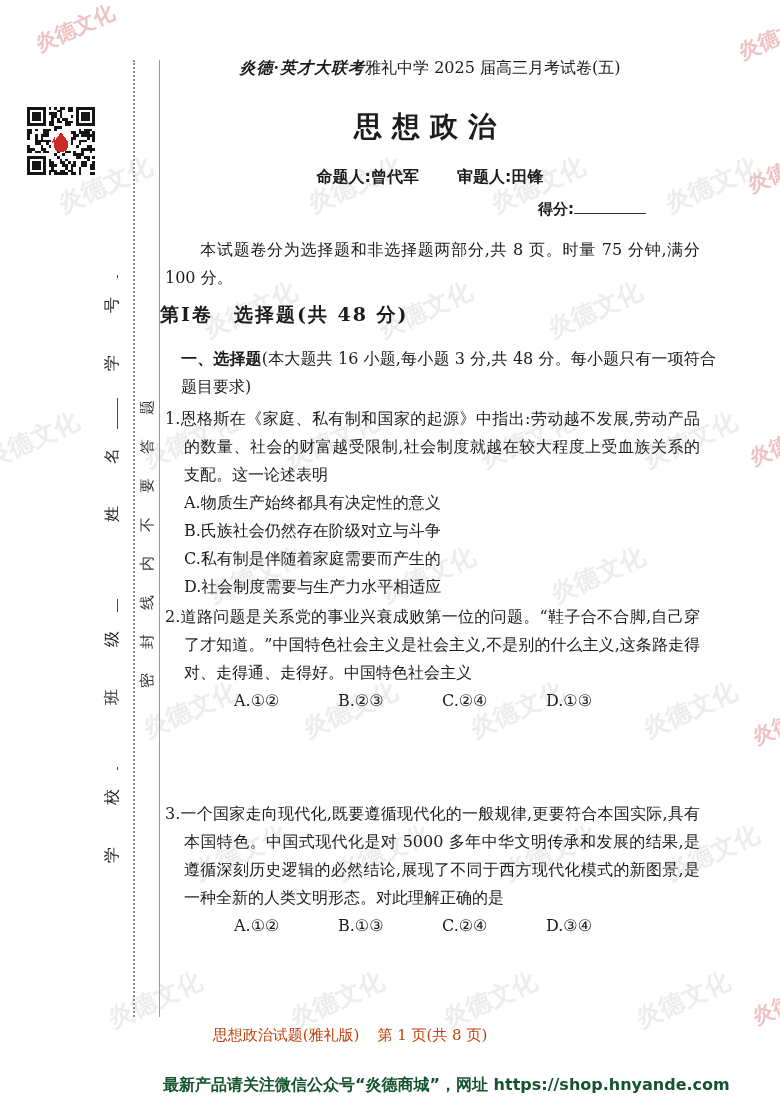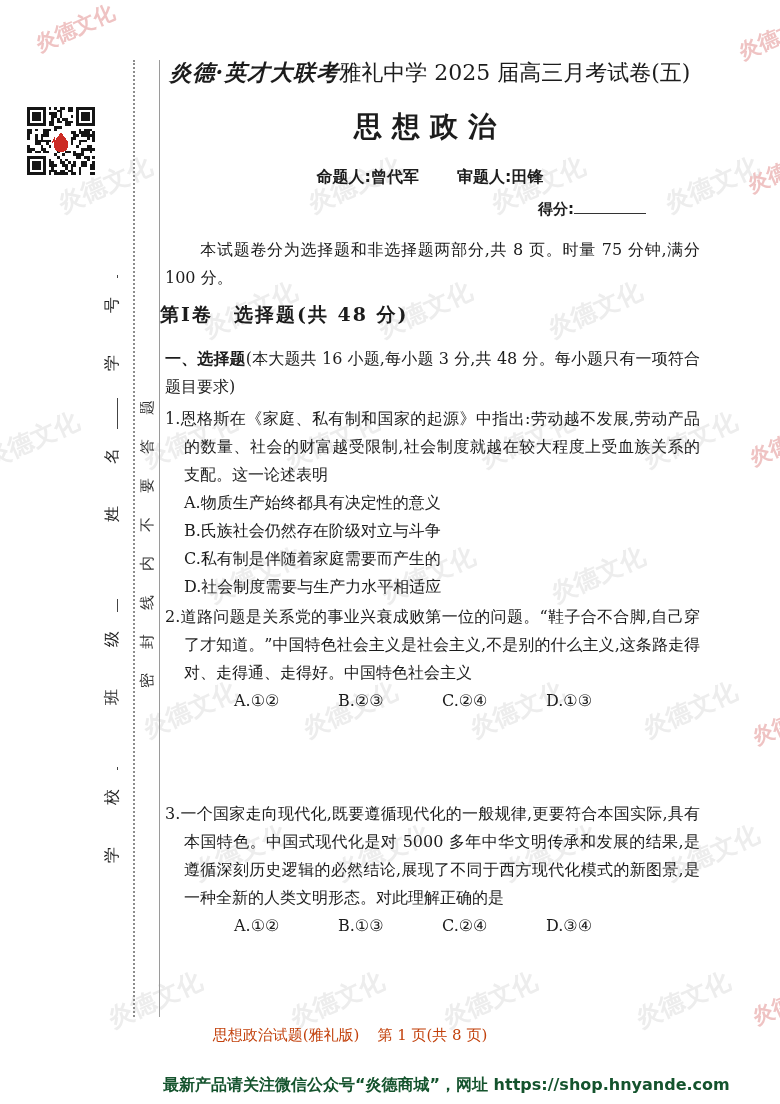--- a/index.html
+++ b/index.html
@@ -19,35 +19,35 @@
          margin-left:6px;transform:translateY(5px);}
   .vseal{position:absolute;height:22px;display:flex;align-items:center;justify-content:center;
          transform:rotate(-90deg);font-size:15px;color:#333;letter-spacing:24px;white-space:nowrap;}
   .seal-dotted{position:absolute;left:133px;top:60px;height:957px;width:0;
                border-left:2px dotted #8c8c8c;}
   .content-border{position:absolute;left:159px;top:60px;height:957px;width:0;
                   border-left:1.5px solid #9a9a9a;}
   
   .content{position:absolute;left:160px;top:0;width:548px;}
   .blk{position:absolute;left:0;width:540px;}
-  .exam-header{top:58px;text-align:center;font-size:22px;white-space:nowrap;width:540px;}
+  .exam-header{top:58px;text-align:center;font-size:16px;white-space:nowrap;width:540px;}
   .exam-header .brand{font-weight:bold;font-style:italic;letter-spacing:1px;}
   .qr-wrap{position:absolute;left:27px;top:106px;width:68px;height:70px;}
   .subject{top:108px;text-align:center;font-family:"DejaVu Sans","Liberation Sans",sans-serif;
            font-weight:bold;font-size:28px;letter-spacing:10px;}
   .setters{top:167px;text-align:center;font-family:"DejaVu Sans",sans-serif;
            font-weight:bold;font-size:16px;}
   .setters .gap{display:inline-block;width:38px;}
   .score{top:199px;left:378px;width:160px;font-family:"DejaVu Sans",sans-serif;
          font-size:15px;font-weight:bold;}
   .score-line{display:inline-block;width:72px;border-bottom:1.2px solid #333;height:14px;}
   .intro{top:236px;margin-left:5px;width:535px;font-size:16px;line-height:28px;
          text-align:justify;text-indent:2.2em;}
   .section-title{top:302px;text-align:left;font-weight:bold;font-size:19px;letter-spacing:2px;}
-  .part-heading{top:345px;margin-left:5px;width:535px;font-size:16px;line-height:28px;text-align:justify;}
+  .part-heading{top:345px;margin-left:21px;width:535px;font-size:16px;line-height:28px;text-align:justify;}
   .part-heading .ph-bold{font-weight:bold;}
   
   .question{position:absolute;margin-left:5px;width:535px;font-size:16px;line-height:28px;}
   .q1{top:405px;} .q2{top:603px;} .q3{top:800px;}
   .qtext{margin:0;padding-left:19px;text-indent:-19px;text-align:justify;}
   .qstatements{margin:0;padding-left:19px;text-align:justify;}
   .opt{padding-left:19px;}
   .opt-row{display:flex;padding-left:19px;justify-content:center;}
   .opt-row span{width:104px;}
   

